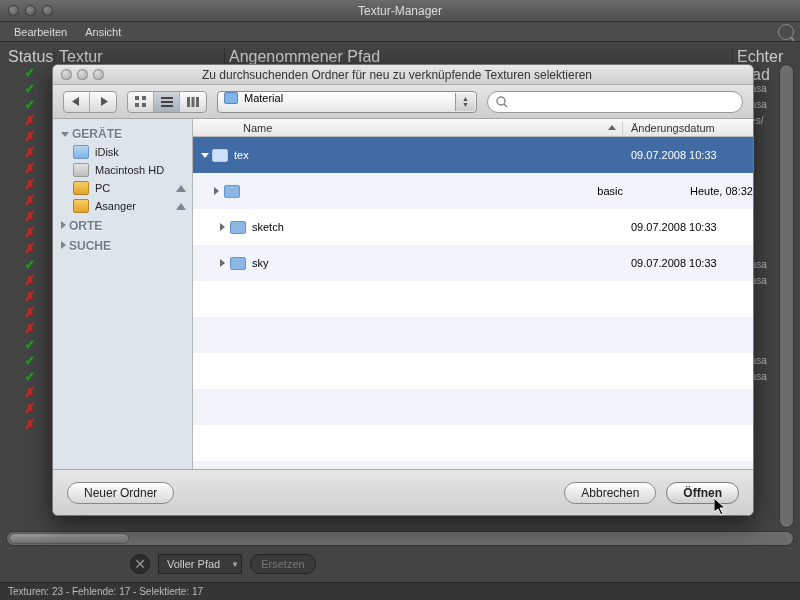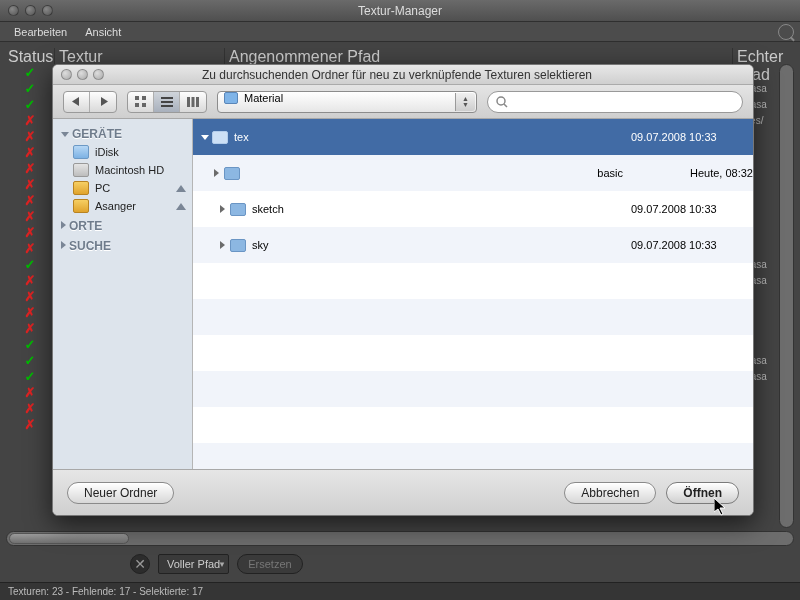--- a/index.html
+++ b/index.html
@@ -23,21 +23,21 @@
 .row{display:flex;height:16px;align-items:center}
 .st{width:48px;display:flex;justify-content:center;font-weight:bold;font-size:13px}
 .ok{color:#0b0}
 .bad{color:#d22}
 .path{margin-left:auto;width:60px;color:#bbb;font-size:10px;white-space:nowrap}
 .scroll-h{position:absolute;left:6px;right:6px;bottom:36px;height:15px;background:#6d6d6d;border-radius:8px;border:1px solid #333}
 .scroll-v{position:absolute;top:22px;right:6px;width:15px;bottom:54px;background:#6d6d6d;border-radius:8px;border:1px solid #333}
 .thumb-h{position:absolute;left:2px;top:1px;height:11px;width:120px;background:linear-gradient(#9a9a9a,#707070);border-radius:6px;border:1px solid #555}
 .bottom-bar{position:absolute;left:0;right:0;bottom:0;height:36px;background:#444;display:flex;align-items:center;gap:8px;padding-left:130px}
 .roundx{width:20px;height:20px;border-radius:50%;background:#2c2c2c;color:#999;display:flex;align-items:center;justify-content:center;font-size:14px;border:1px solid #222}
-.combo{background:#3a3a3a;color:#ccc;border:1px solid #222;height:20px;padding:0 8px 0 8px;border-radius:2px;position:relative;display:flex;align-items:center}
+.combo{background:#3a3a3a;color:#ccc;border:1px solid #222;height:20px;padding:0 21px 0 8px;border-radius:2px;position:relative;display:flex;align-items:center}
 .combo:after{content:"▾";position:absolute;right:4px;font-size:9px;color:#aaa}
 .repl{color:#777;background:#3a3a3a;border:1px solid #222;height:20px;padding:4px 10px;border-radius:10px;display:flex;align-items:center}
 .status-line{height:18px;background:#353535;color:#bbb;font-size:10px;padding-left:8px;display:flex;align-items:center;border-top:1px solid #222}
 
 
 .dlg{position:absolute;left:52px;top:64px;width:702px;height:452px;background:#ececec;border:1px solid #777;border-radius:6px;box-shadow:0 8px 26px rgba(0,0,0,.6);display:flex;flex-direction:column;overflow:hidden}
 .dlg-titlebar{height:20px;background:linear-gradient(#e8e8e8,#cfcfcf);border-bottom:1px solid #aaa;display:flex;align-items:center;position:relative}
 .d-traffic{display:flex;gap:5px;padding-left:8px}
 .d-tl{width:11px;height:11px;border-radius:50%;border:1px solid rgba(0,0,0,.25);background:radial-gradient(circle at 35% 35%,#ddd,#aaa)}
 .dlg-title{position:absolute;left:0;right:12px;text-align:center;font-size:12px;color:#333;pointer-events:none}
@@ -303,20 +303,27 @@
           <div class="sb-i">
             <div class="sb-ic ic-as"></div>
             <span>Asanger</span>
             <div class="eject"></div>
           </div>
         </div>
       <div class="sb-h closed"><span class="tri"></span><span>ORTE</span></div>
       <div class="sb-h closed"><span class="tri"></span><span>SUCHE</span></div>
     </div>
     <div class="list">
+      <div class="lh">
+        <div class="lh-name">
+            <span>Name</span>
+            <span class="sort"></span>
+          </div>
+        <div class="lh-date">Änderungsdatum</div>
+      </div>
       <div class="lb" id="file-rows">
           <div class="lr sel" style="padding-left: 6px;">
             <div class="arr">
               <div class="atri-d"></div>
             </div>
             <div class="fic"></div>
             <div class="nm">tex</div>
             <div class="dt">09.07.2008 10:33</div>
           </div>
           <div class="lr alt" style="padding-left: 18px; text-align: right;">

